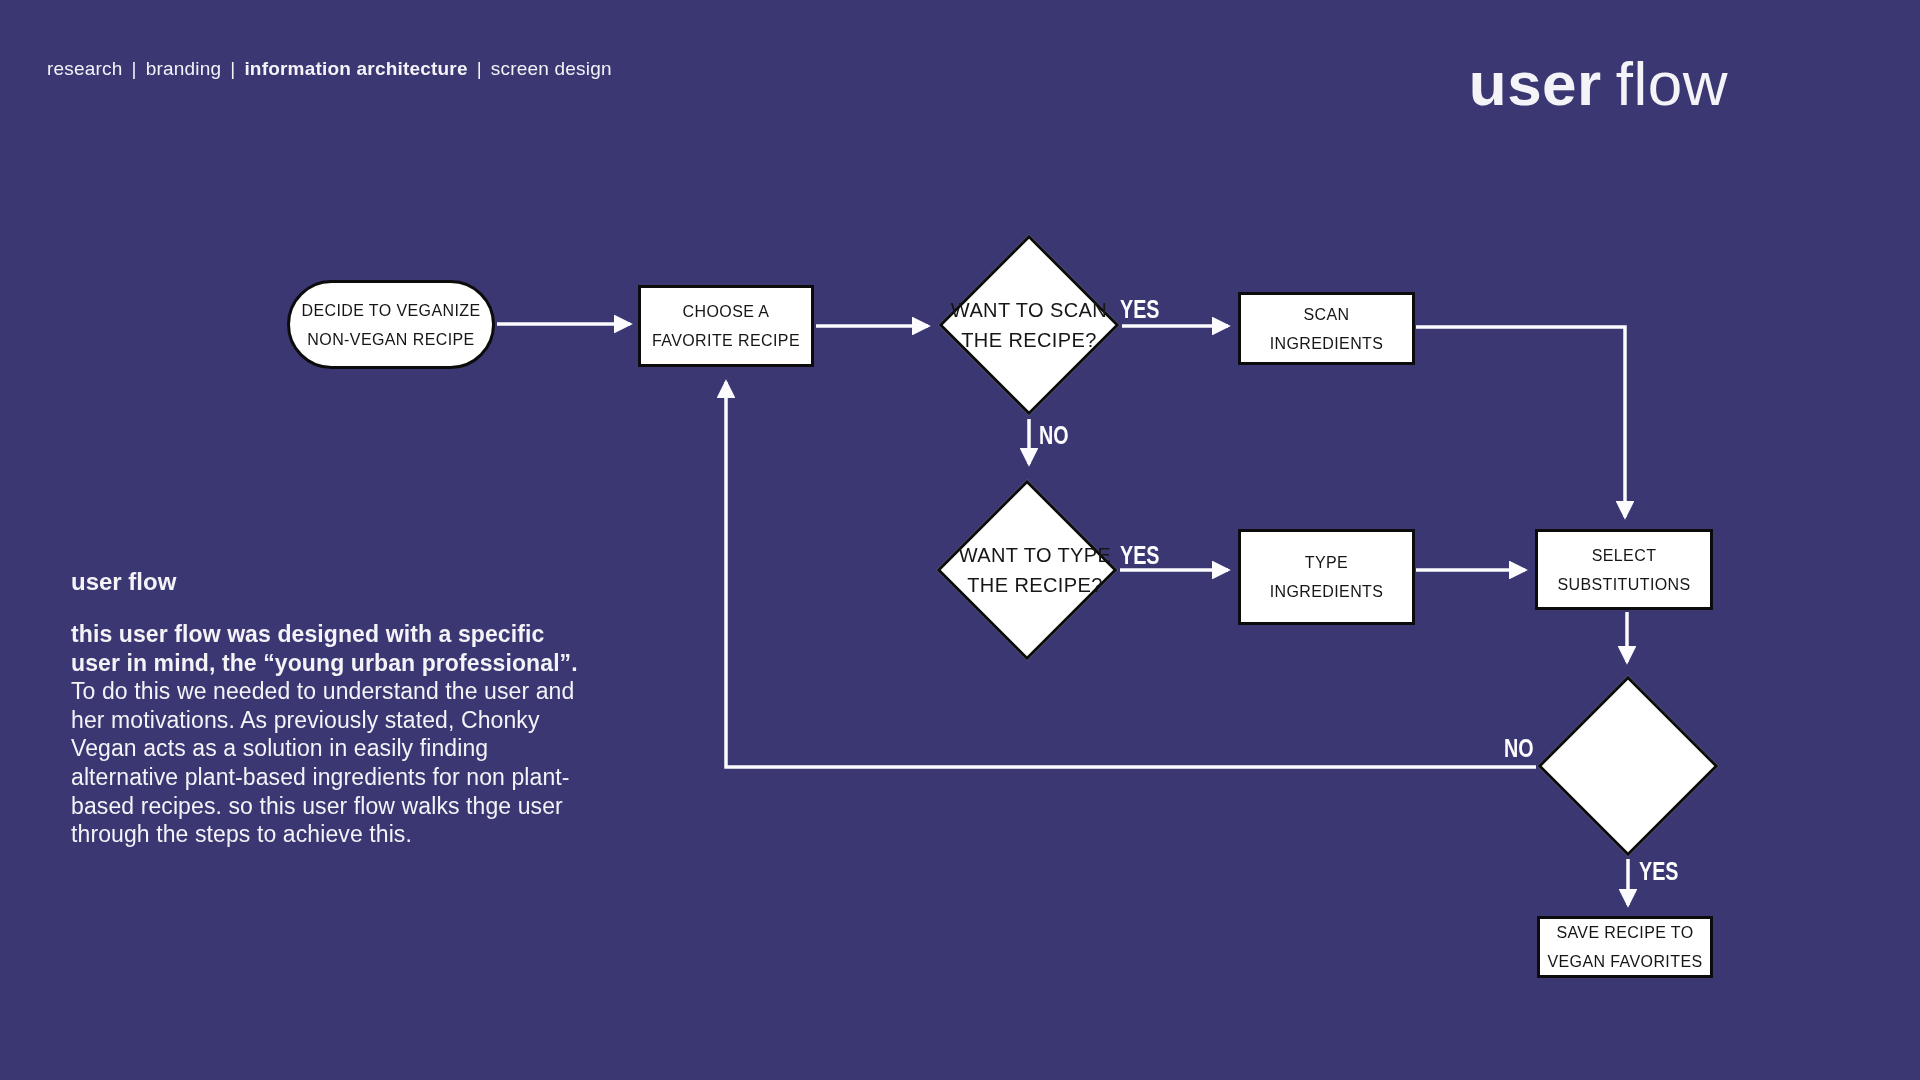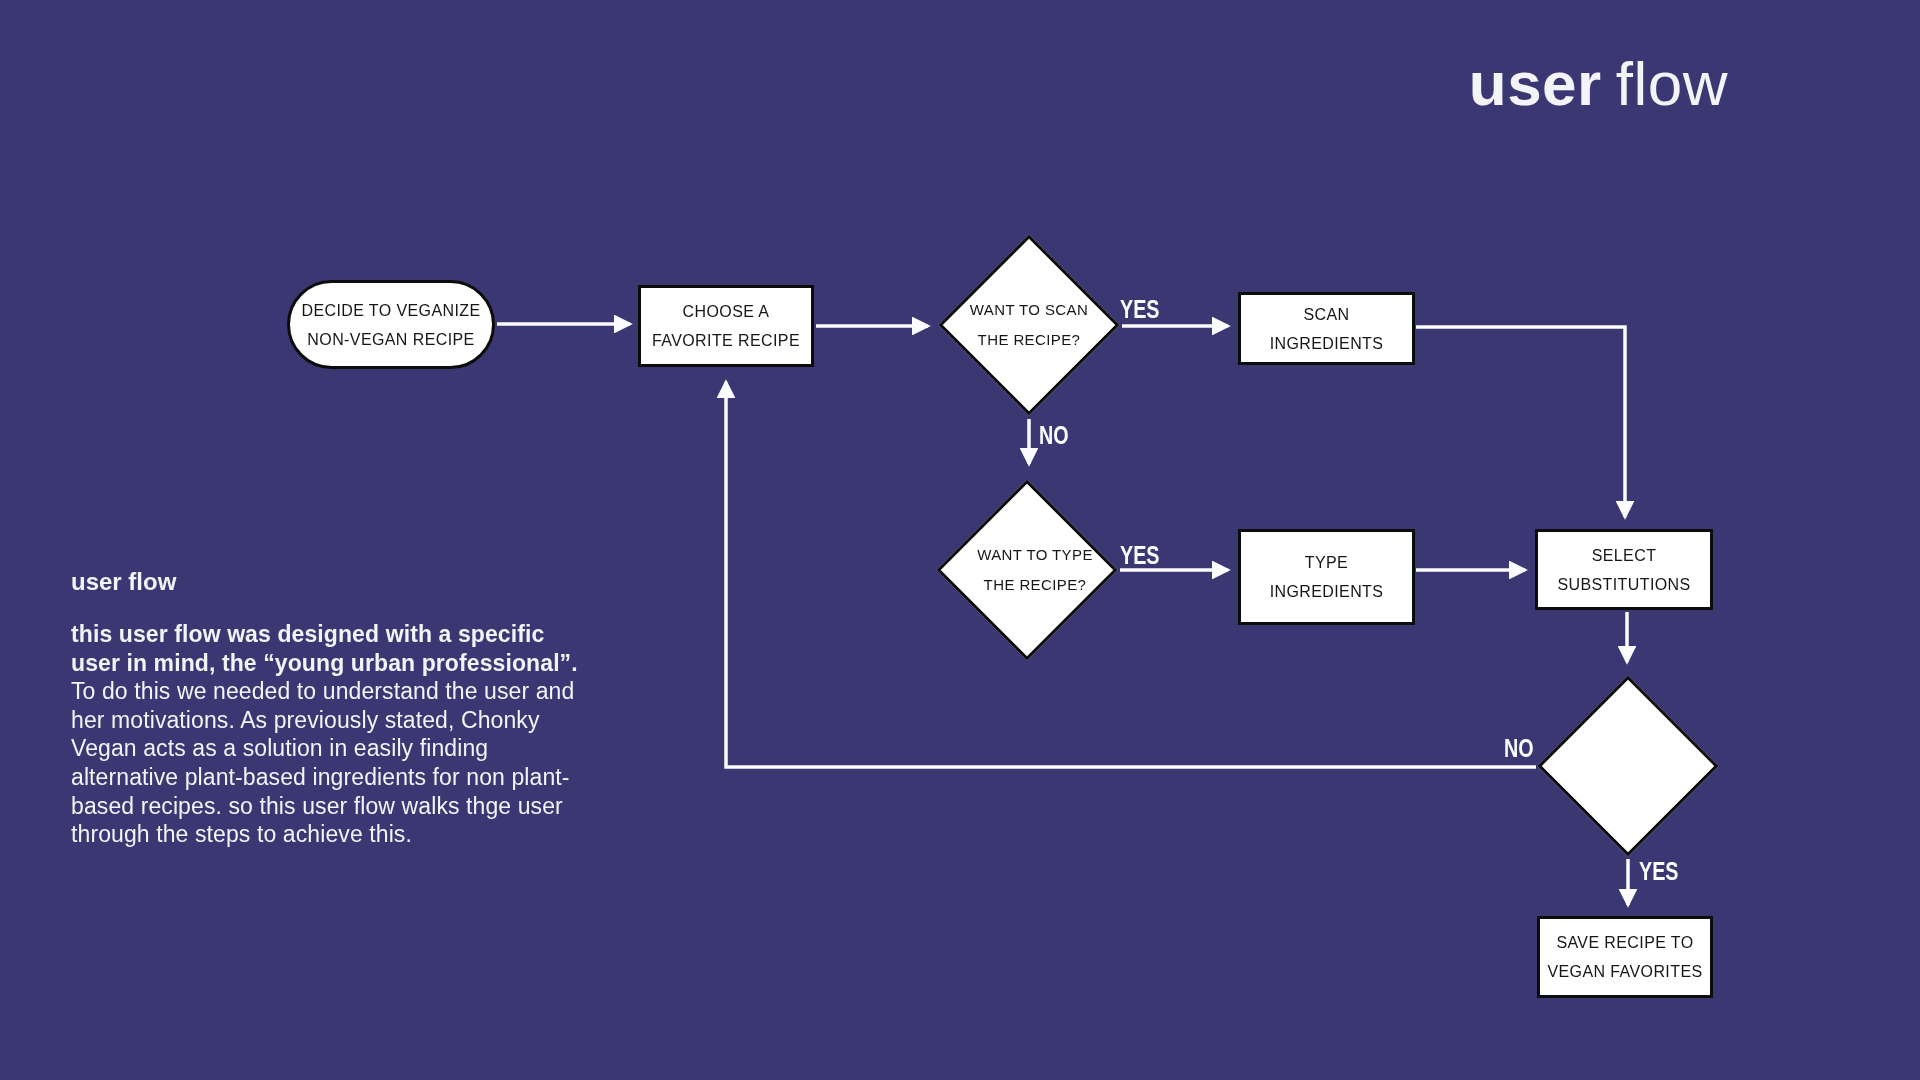--- a/index.html
+++ b/index.html
@@ -34,32 +34,35 @@
     text-align:center; color:#161616; font-size:16px; line-height:29px; letter-spacing:0.4px;
   }
   .pill { border-radius:46px; }
   .diamond {
     position:absolute; width:128px; height:128px; background:#ffffff;
     border:3px solid #0c0c0c; transform:rotate(45deg);
   }
   .diamond-label {
     position:absolute; width:180px; height:64px;
     display:flex; flex-direction:column; align-items:center; justify-content:center;
-    text-align:center; color:#161616; font-size:15px; line-height:30px; letter-spacing:0.4px;
+    text-align:center; color:#161616; font-size:20px; line-height:30px; letter-spacing:0.4px;
   }
   .edge-label {
     position:absolute; color:#fcfcfe; font-weight:700; font-size:26px;
     letter-spacing:0px; transform:scaleX(0.76); transform-origin:left top; white-space:nowrap;
   }
 </style>
 </head>
 <body>
 
 <div class="stage">
 
+  <div class="breadcrumb">
+    <span>research</span><span class="sep">|</span><span>branding</span><span class="sep">|</span><span class="active">information architecture</span><span class="sep">|</span><span>screen design</span>
+  </div>
 
   <div class="page-title">
     <span class="t-bold">user</span><span class="t-light">flow</span>
   </div>
 
   <div class="intro-heading">user flow</div>
   <div class="intro-para">
     <span class="lead">this user flow was designed with a specific user in mind, the “young urban professional”.</span><span> To do this we needed to understand the user and her motivations. As previously stated, Chonky Vegan acts as a solution in easily finding alternative plant-based ingredients for non plant-based recipes. so this user flow walks thge user through the steps to achieve this.</span>
   </div>
 
@@ -115,21 +118,21 @@
     <span>INGREDIENTS</span>
   </div>
 
   <div class="node" style="left:1535px; top:529px; width:178px; height:81px;">
     <span>SELECT</span>
     <span>SUBSTITUTIONS</span>
   </div>
 
   <div class="diamond" style="left:1564px; top:702px;"></div>
 
-  <div class="node" style="left:1537px; top:916px; width:176px; height:82px;">
+  <div class="node" style="left:1537px; top:916px; width:176px; height:62px;">
     <span>SAVE RECIPE TO</span>
     <span>VEGAN FAVORITES</span>
   </div>
 
   <div class="edge-label" style="left:1120px; top:294px;">YES</div>
   <div class="edge-label" style="left:1039px; top:420px;">NO</div>
   <div class="edge-label" style="left:1120px; top:540px;">YES</div>
   <div class="edge-label" style="left:1504px; top:733px;">NO</div>
   <div class="edge-label" style="left:1639px; top:856px;">YES</div>
 

